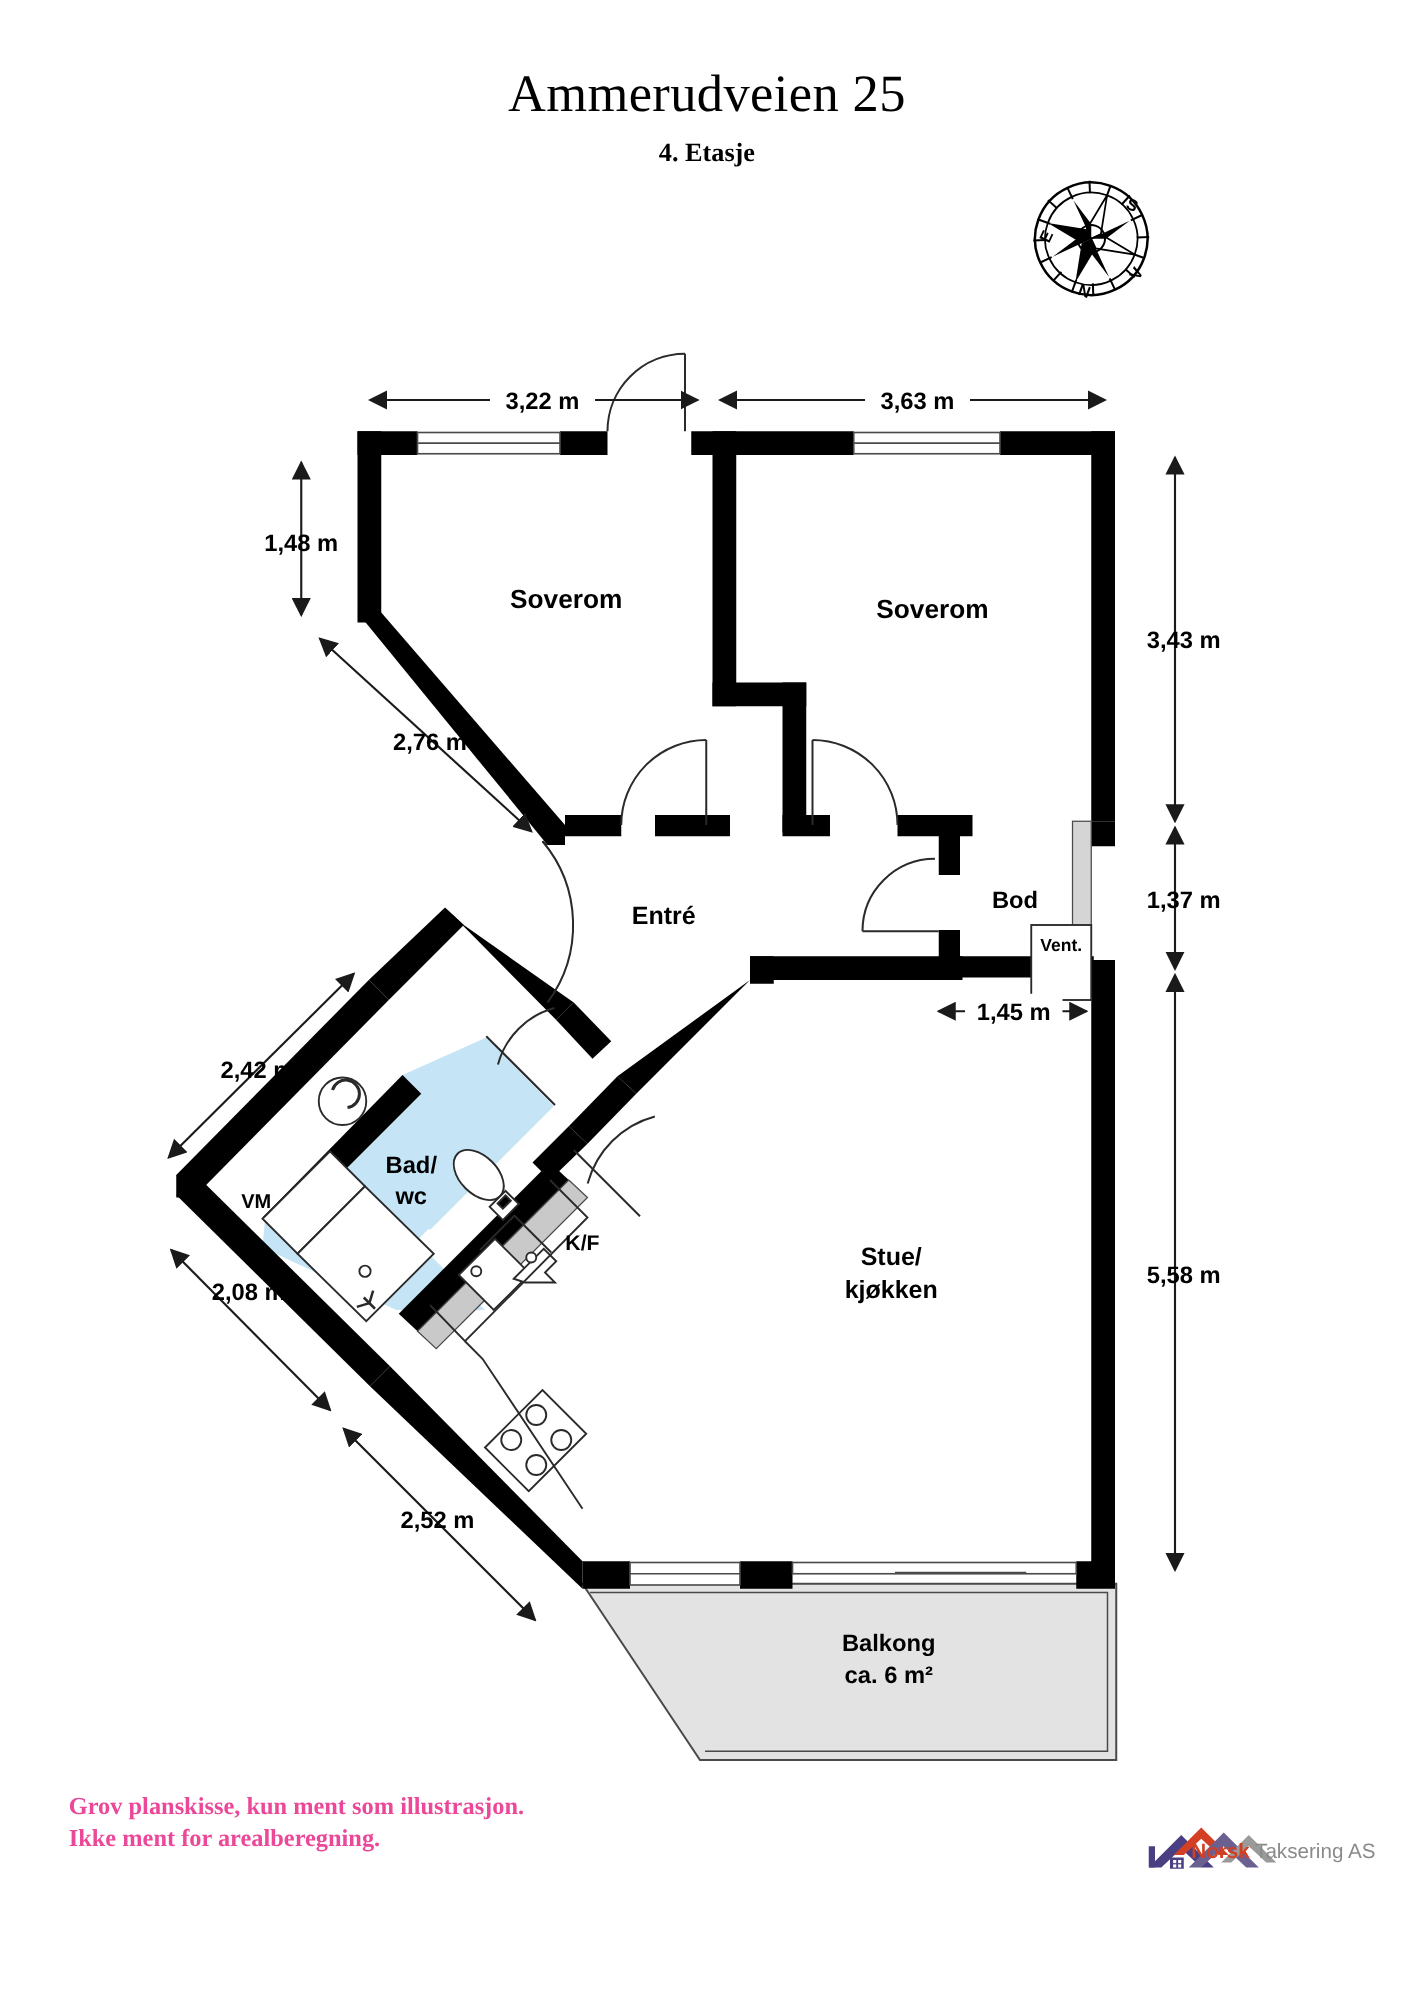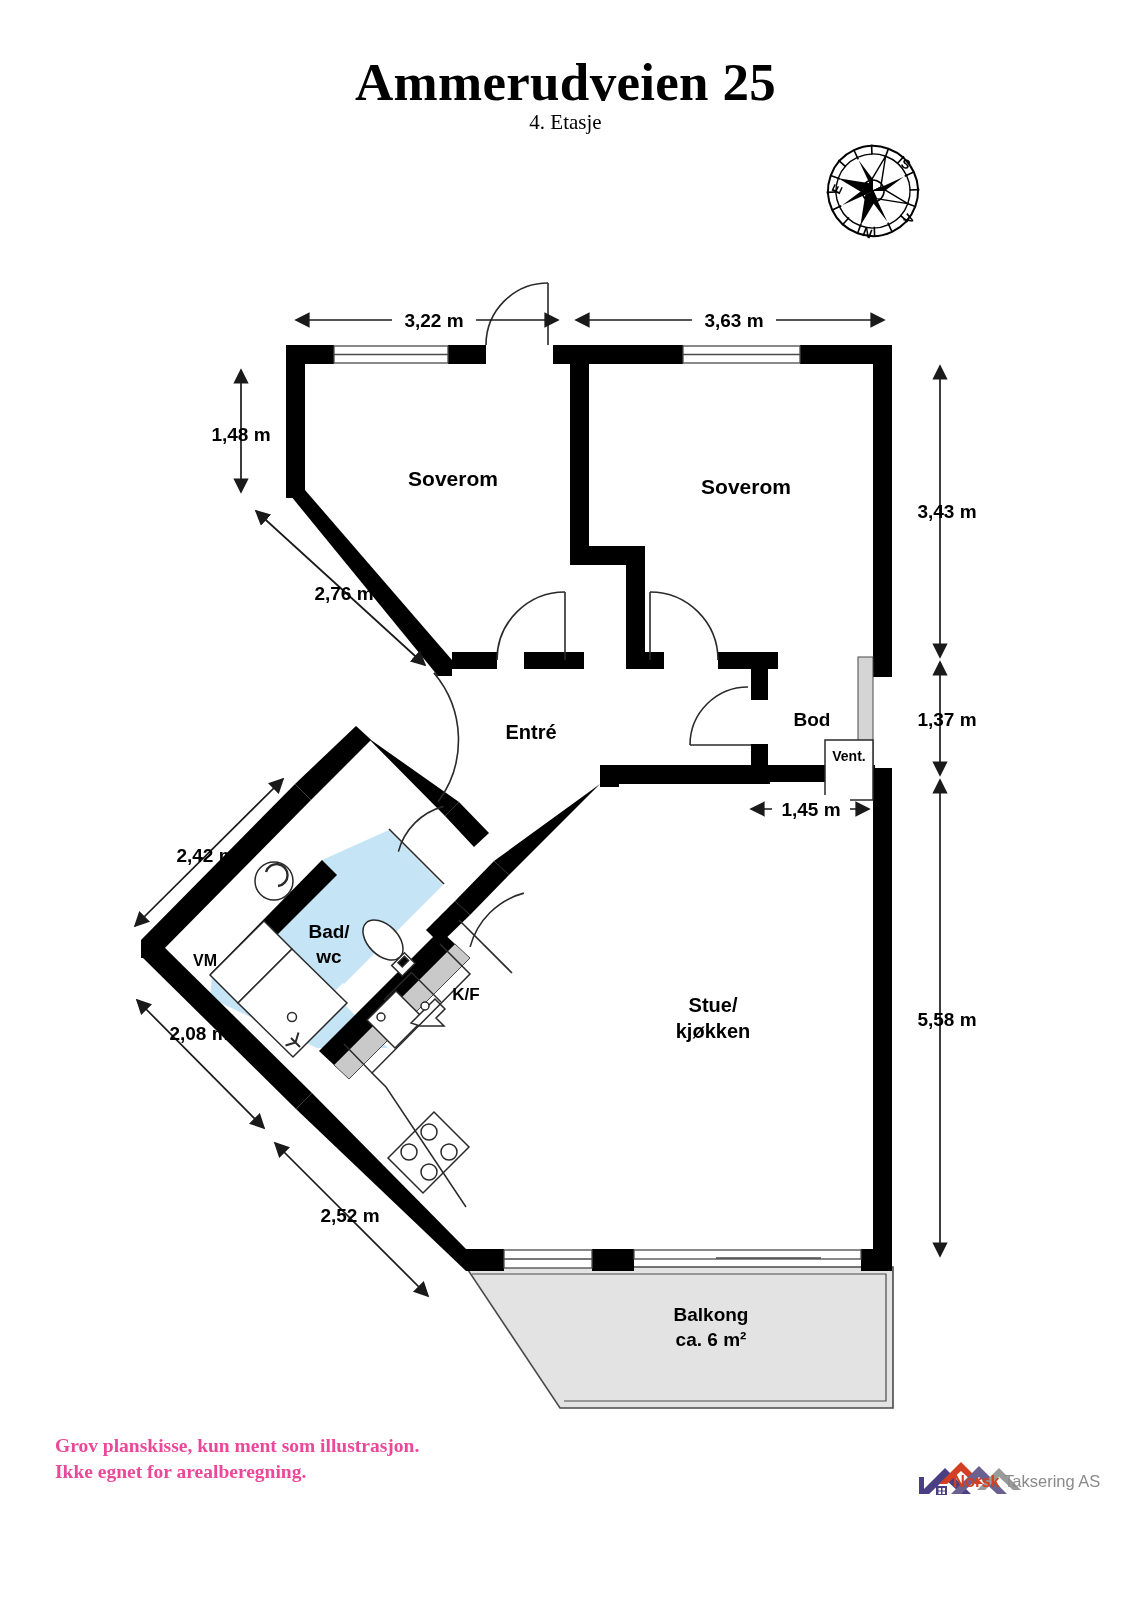--- a/index.html
+++ b/index.html
@@ -4,26 +4,26 @@
 <style>
   html,body{margin:0;padding:0;}
   body{
     width:1131px;height:1600px;background:#ffffff;
     font-family:"Liberation Sans", sans-serif;
     position:relative;overflow:hidden;
   }
   #page{position:absolute;inset:0;}
   .title{
     position:absolute;top:52px;left:0;width:1131px;text-align:center;
-    font-family:"Liberation Serif", serif;font-weight:bold;font-size:53px;
+    font-family:"Liberation Serif", serif;font-weight:normal;font-size:42px;
     color:#000;letter-spacing:0.3px;
   }
   .subtitle{
     position:absolute;top:110px;left:0;width:1131px;text-align:center;
-    font-family:"Liberation Serif", serif;font-weight:normal;font-size:21px;color:#000;
+    font-family:"Liberation Serif", serif;font-weight:bold;font-size:21px;color:#000;
   }
   .disclaimer{
     position:absolute;left:55px;top:1433px;
     font-family:"Liberation Serif", serif;font-weight:bold;font-size:19.5px;
     line-height:1.35;color:#ec4899;
   }
   .logo{
     position:absolute;left:905px;top:1450px;width:200px;height:56px;
   }
   .logo-text{
@@ -338,21 +338,21 @@
       <text class="planlabel" style="font-size:17px" x="466" y="1000">K/F</text>
       <text class="planlabel" style="font-size:20px" x="713" y="1012">Stue/</text>
       <text class="planlabel" style="font-size:20px" x="713" y="1038">kjøkken</text>
       <text class="planlabel" style="font-size:19px" x="711" y="1321">Balkong</text>
       <text class="planlabel" style="font-size:19px" x="711" y="1346">ca. 6 m²</text>
     </g>
   </svg>
 
   <div class="disclaimer">
     <div>Grov planskisse, kun ment som illustrasjon.</div>
-    <div>Ikke egnet for arealberegning.</div>
+    <div>Ikke ment for arealberegning.</div>
   </div>
 
   <div class="logo">
     <svg width="200" height="56" viewBox="0 0 200 56">
       <polygon points="14,44 40,18 66,44 56,44 40,29 24,44" fill="#4a3f82"></polygon>
       <polygon points="34,34 56,12 78,34 70,34 56,21 42,34" fill="#d23f23"></polygon>
       <polygon points="46,44 74,16 102,44 92,44 74,27 56,44" fill="#6b6090"></polygon>
       <polygon points="72,40 94,18 116,40 108,40 94,27 80,40" fill="#9a9a9a"></polygon>
       <rect x="14" y="27" width="5" height="17" fill="#4a3f82"></rect>
       <rect x="31" y="36" width="11" height="9" fill="#4a3f82"></rect>

